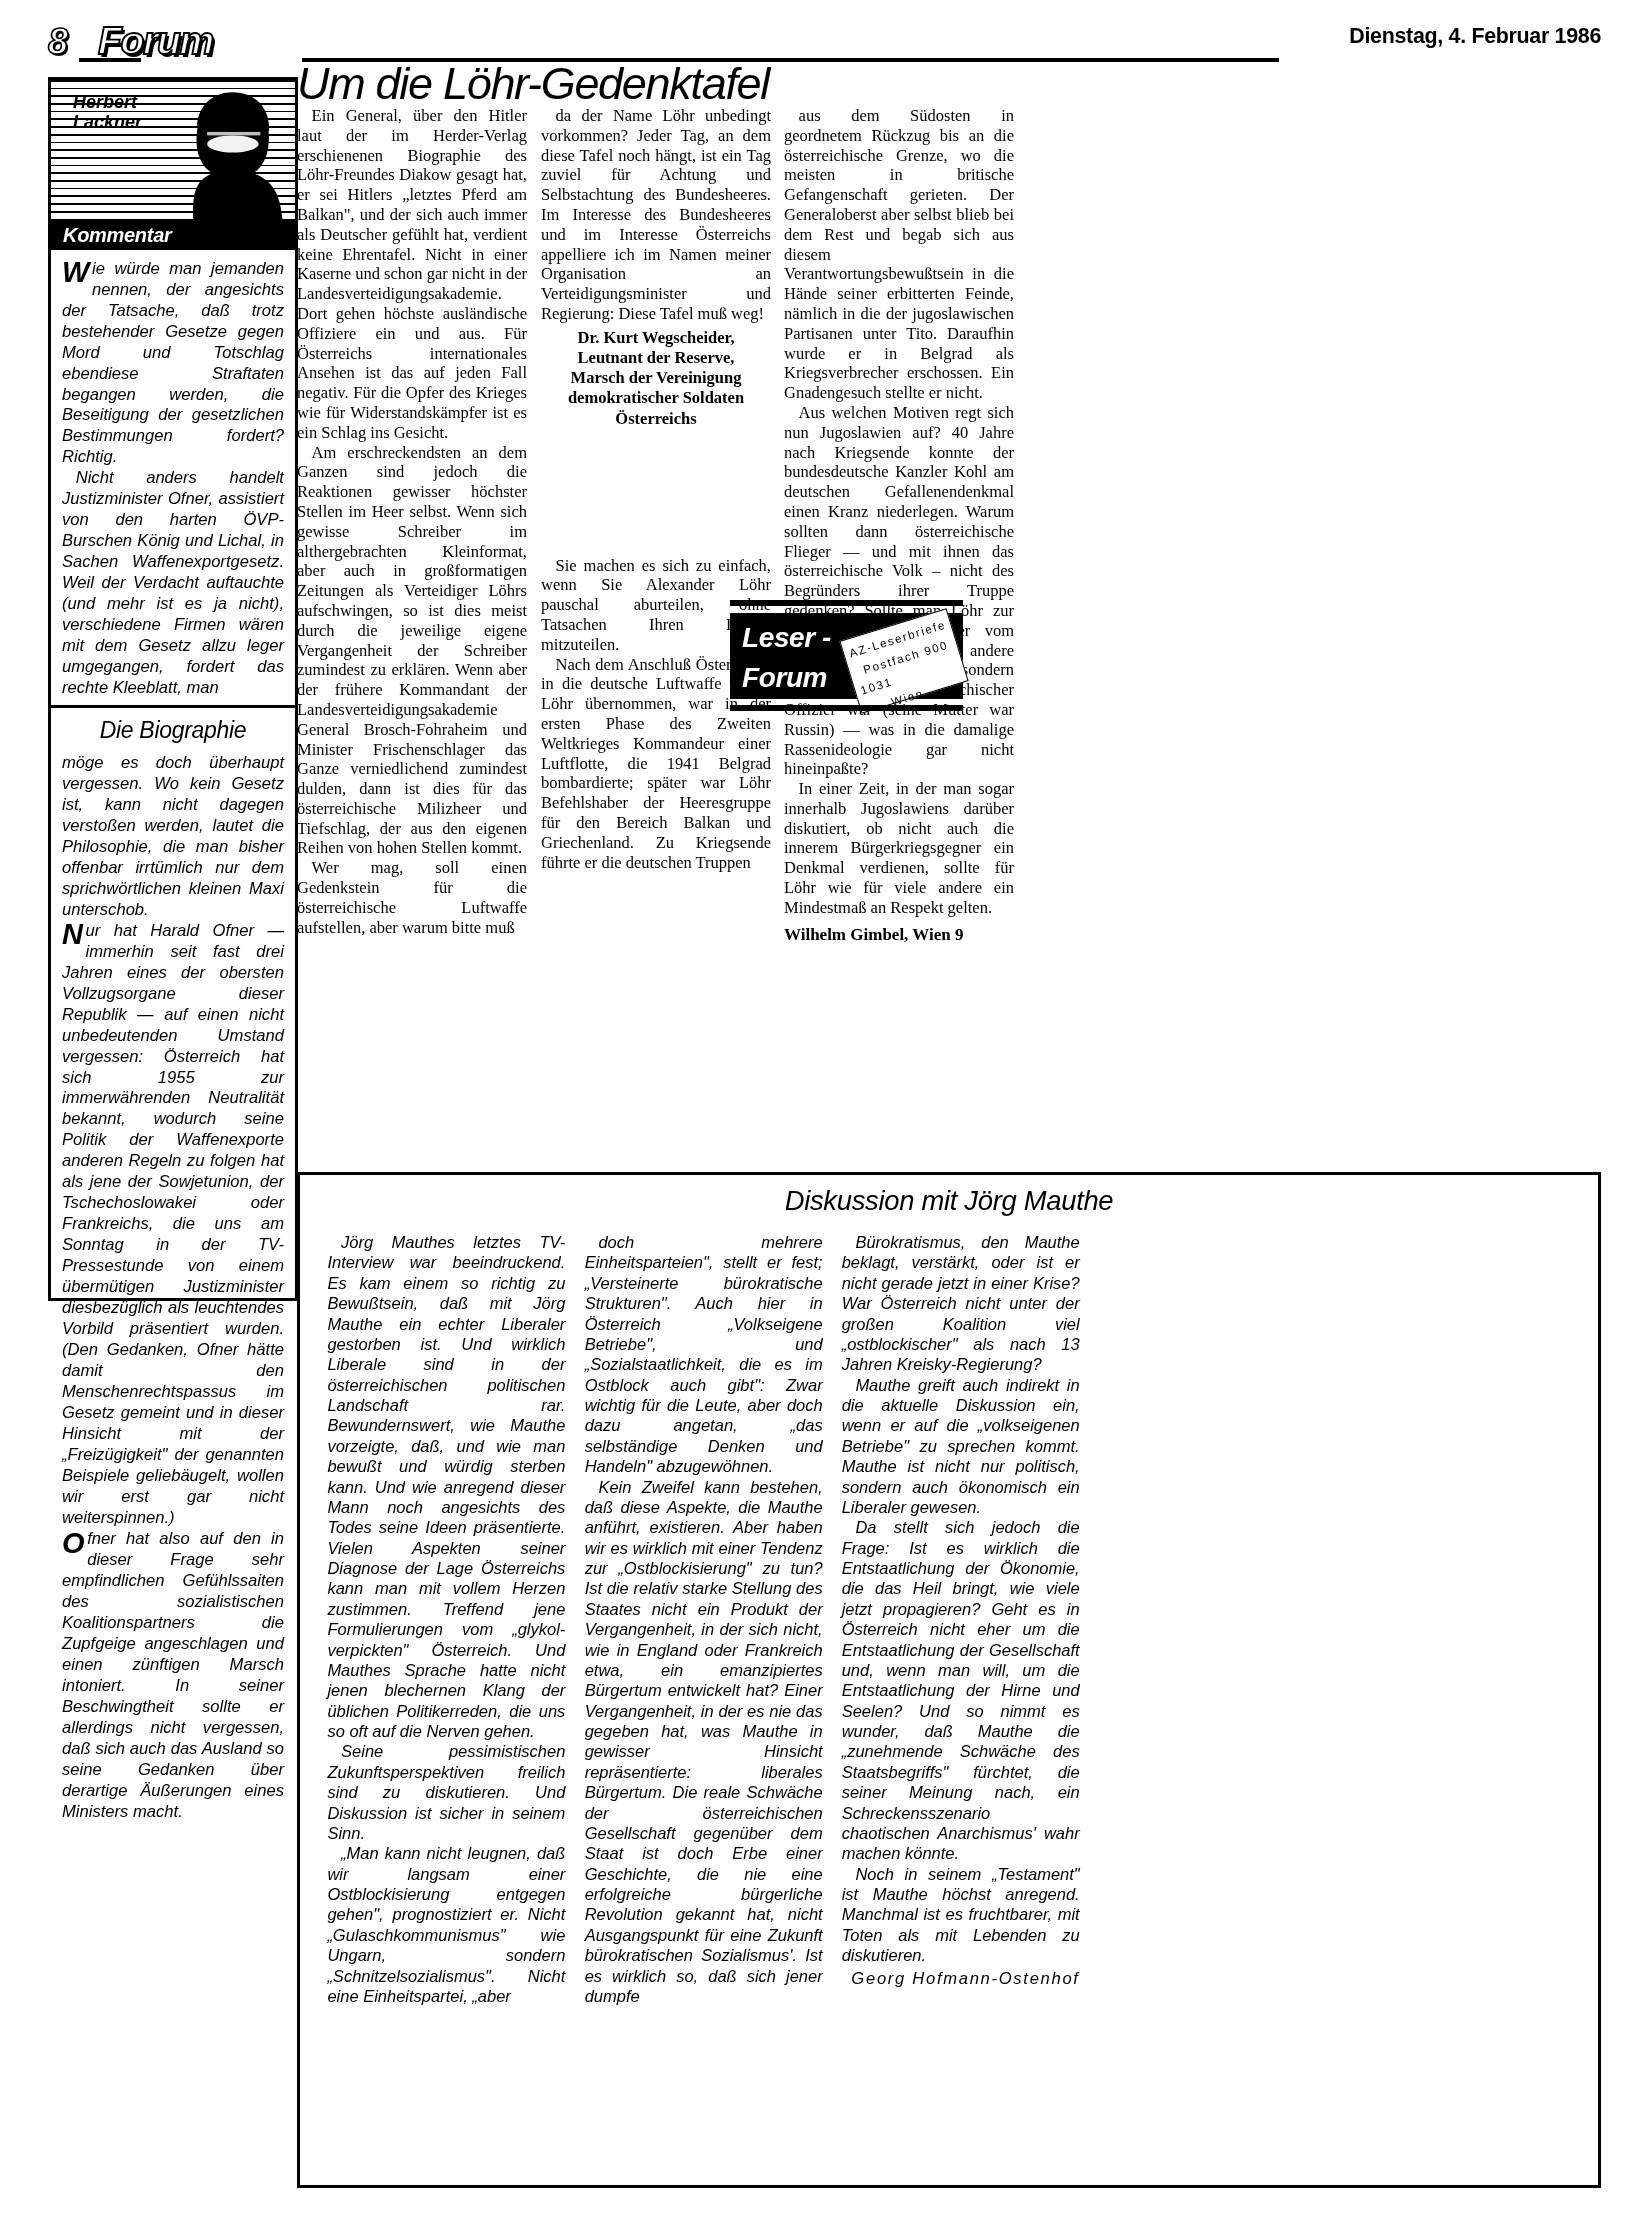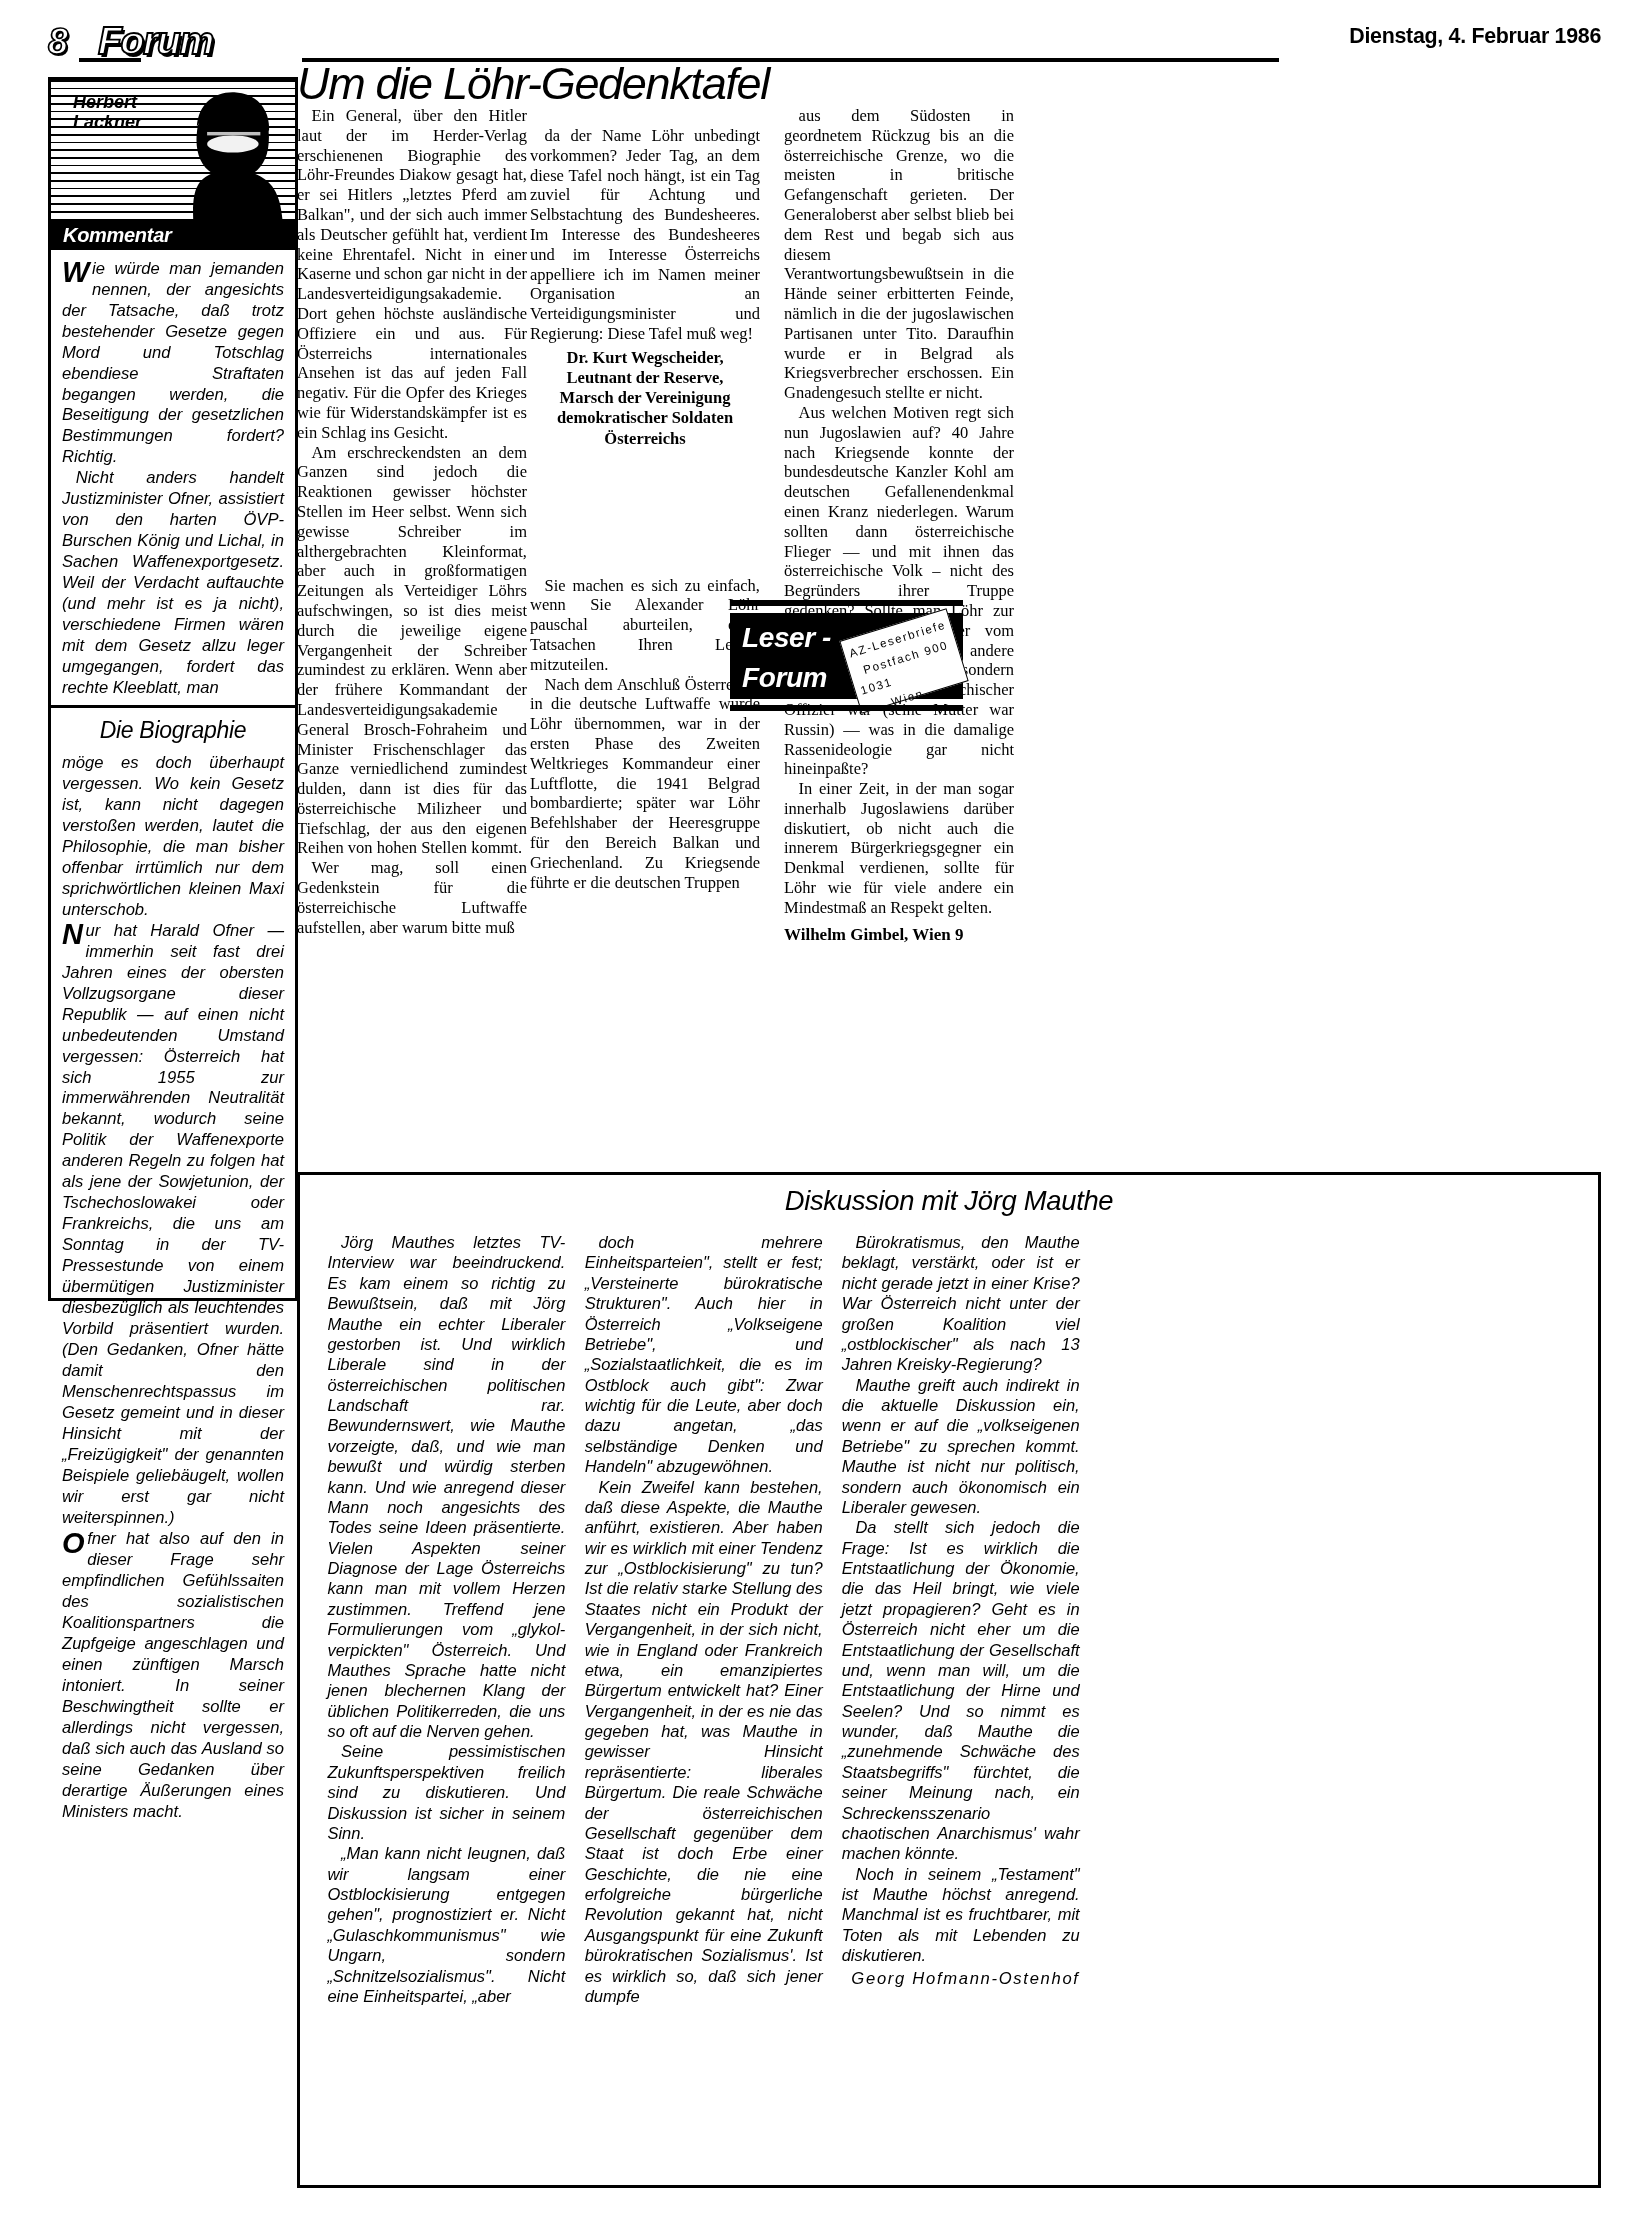--- a/index.html
+++ b/index.html
@@ -51,21 +51,21 @@
   .headline{position:absolute;left:297px;top:58px;width:1037px;
       font-family:"Liberation Sans",sans-serif;font-weight:normal;font-style:italic;
       font-size:45px;letter-spacing:-1.3px;}
 
   
   .topcols{position:absolute;left:297px;top:106px;width:1304px;height:1054px;}
   .tcol{position:absolute;top:0;width:230px;font-size:16.5px;line-height:1.20;
         text-align:justify;hyphens:auto;-webkit-hyphens:auto;}
   .tcol p{margin:0;text-indent:14.6px;}
   .tcol p.first{text-indent:14.6px;}
-  .c1{left:0;}   .c2{left:233px;margin-top:20px;}  .c3{left:487px;}
+  .c1{left:0;}   .c2{left:244px;}  .c3{left:487px;}
   .sig-block{margin-top:4.3px;text-align:center;font-weight:bold;font-size:16.5px;
       line-height:1.22;}
   .sig-right{margin-top:6.9px;text-align:left;font-weight:bold;font-size:17px;}
 
   
   .lf-wrap{position:absolute;left:730px;top:600px;width:233px;height:129px;}
   .lf-top{position:absolute;left:0;top:0;width:233px;height:6px;background:#000;}
   .lf-bot{position:absolute;left:0;top:105px;width:233px;height:6px;background:#000;}
   .lf-box{position:absolute;left:0;top:13px;width:233px;height:86px;background:#000;overflow:visible;}
   .lf-txt{position:absolute;left:12px;top:5.1px;color:#fff;

